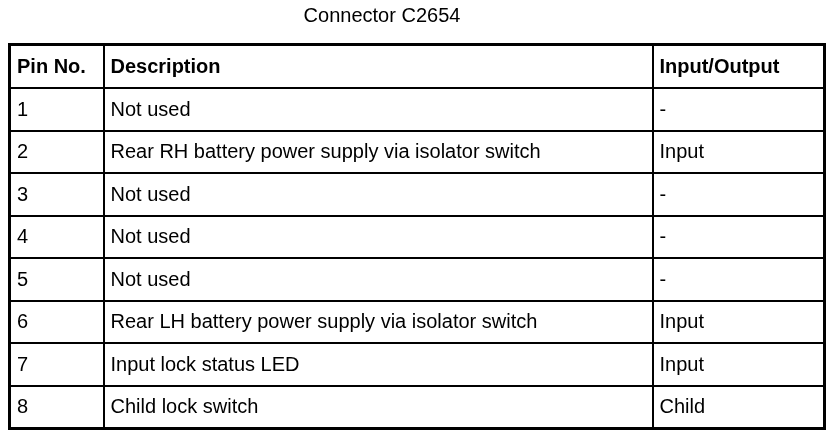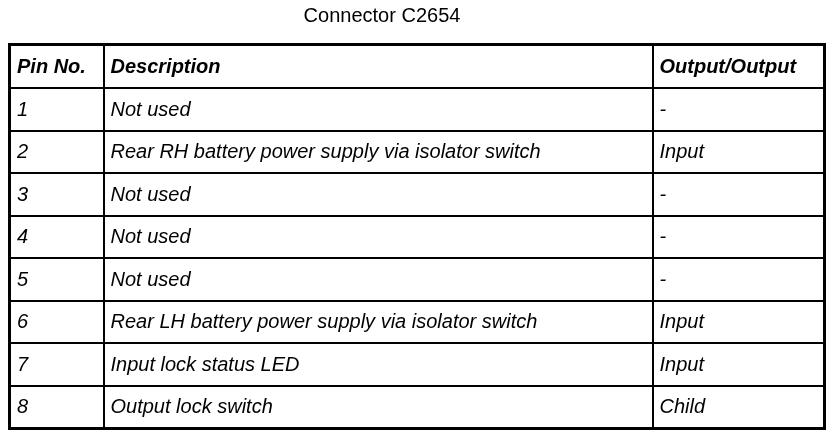--- a/index.html
+++ b/index.html
@@ -42,21 +42,20 @@
   table.pin-table th,
   table.pin-table td {
     border: 2px solid #000000;
     font-size: 20px;
     padding: 0 0 0 6px;
     height: 40.5px;
     vertical-align: middle;
     text-align: left;
     white-space: nowrap;
     overflow: hidden;
-    font-style: italic;
   }
   table.pin-table th {
     font-weight: 700;
     height: 41px;
   }
   th.col-desc {
     text-align: center;
     padding-left: 0;
   }
   col.c-pin  { width: 94px; }
@@ -73,21 +72,21 @@
   <table class="pin-table">
     <colgroup>
       <col class="c-pin">
       <col class="c-desc">
       <col class="c-io">
     </colgroup>
     <thead>
       <tr>
         <th>Pin No.</th>
         <th class="col-desc">Description</th>
-        <th>Output/Output</th>
+        <th>Input/Output</th>
       </tr>
     </thead>
     <tbody>
       <tr>
         <td>1</td>
         <td>Not used</td>
         <td>-</td>
       </tr>
       <tr>
         <td>2</td>
@@ -114,19 +113,19 @@
         <td>Rear LH battery power supply via isolator switch</td>
         <td>Input</td>
       </tr>
       <tr>
         <td>7</td>
         <td>Input lock status LED</td>
         <td>Input</td>
       </tr>
       <tr>
         <td>8</td>
-        <td>Output lock switch</td>
+        <td>Child lock switch</td>
         <td>Child</td>
       </tr>
     </tbody>
   </table>
 
 </div>
 
 </body></html>

